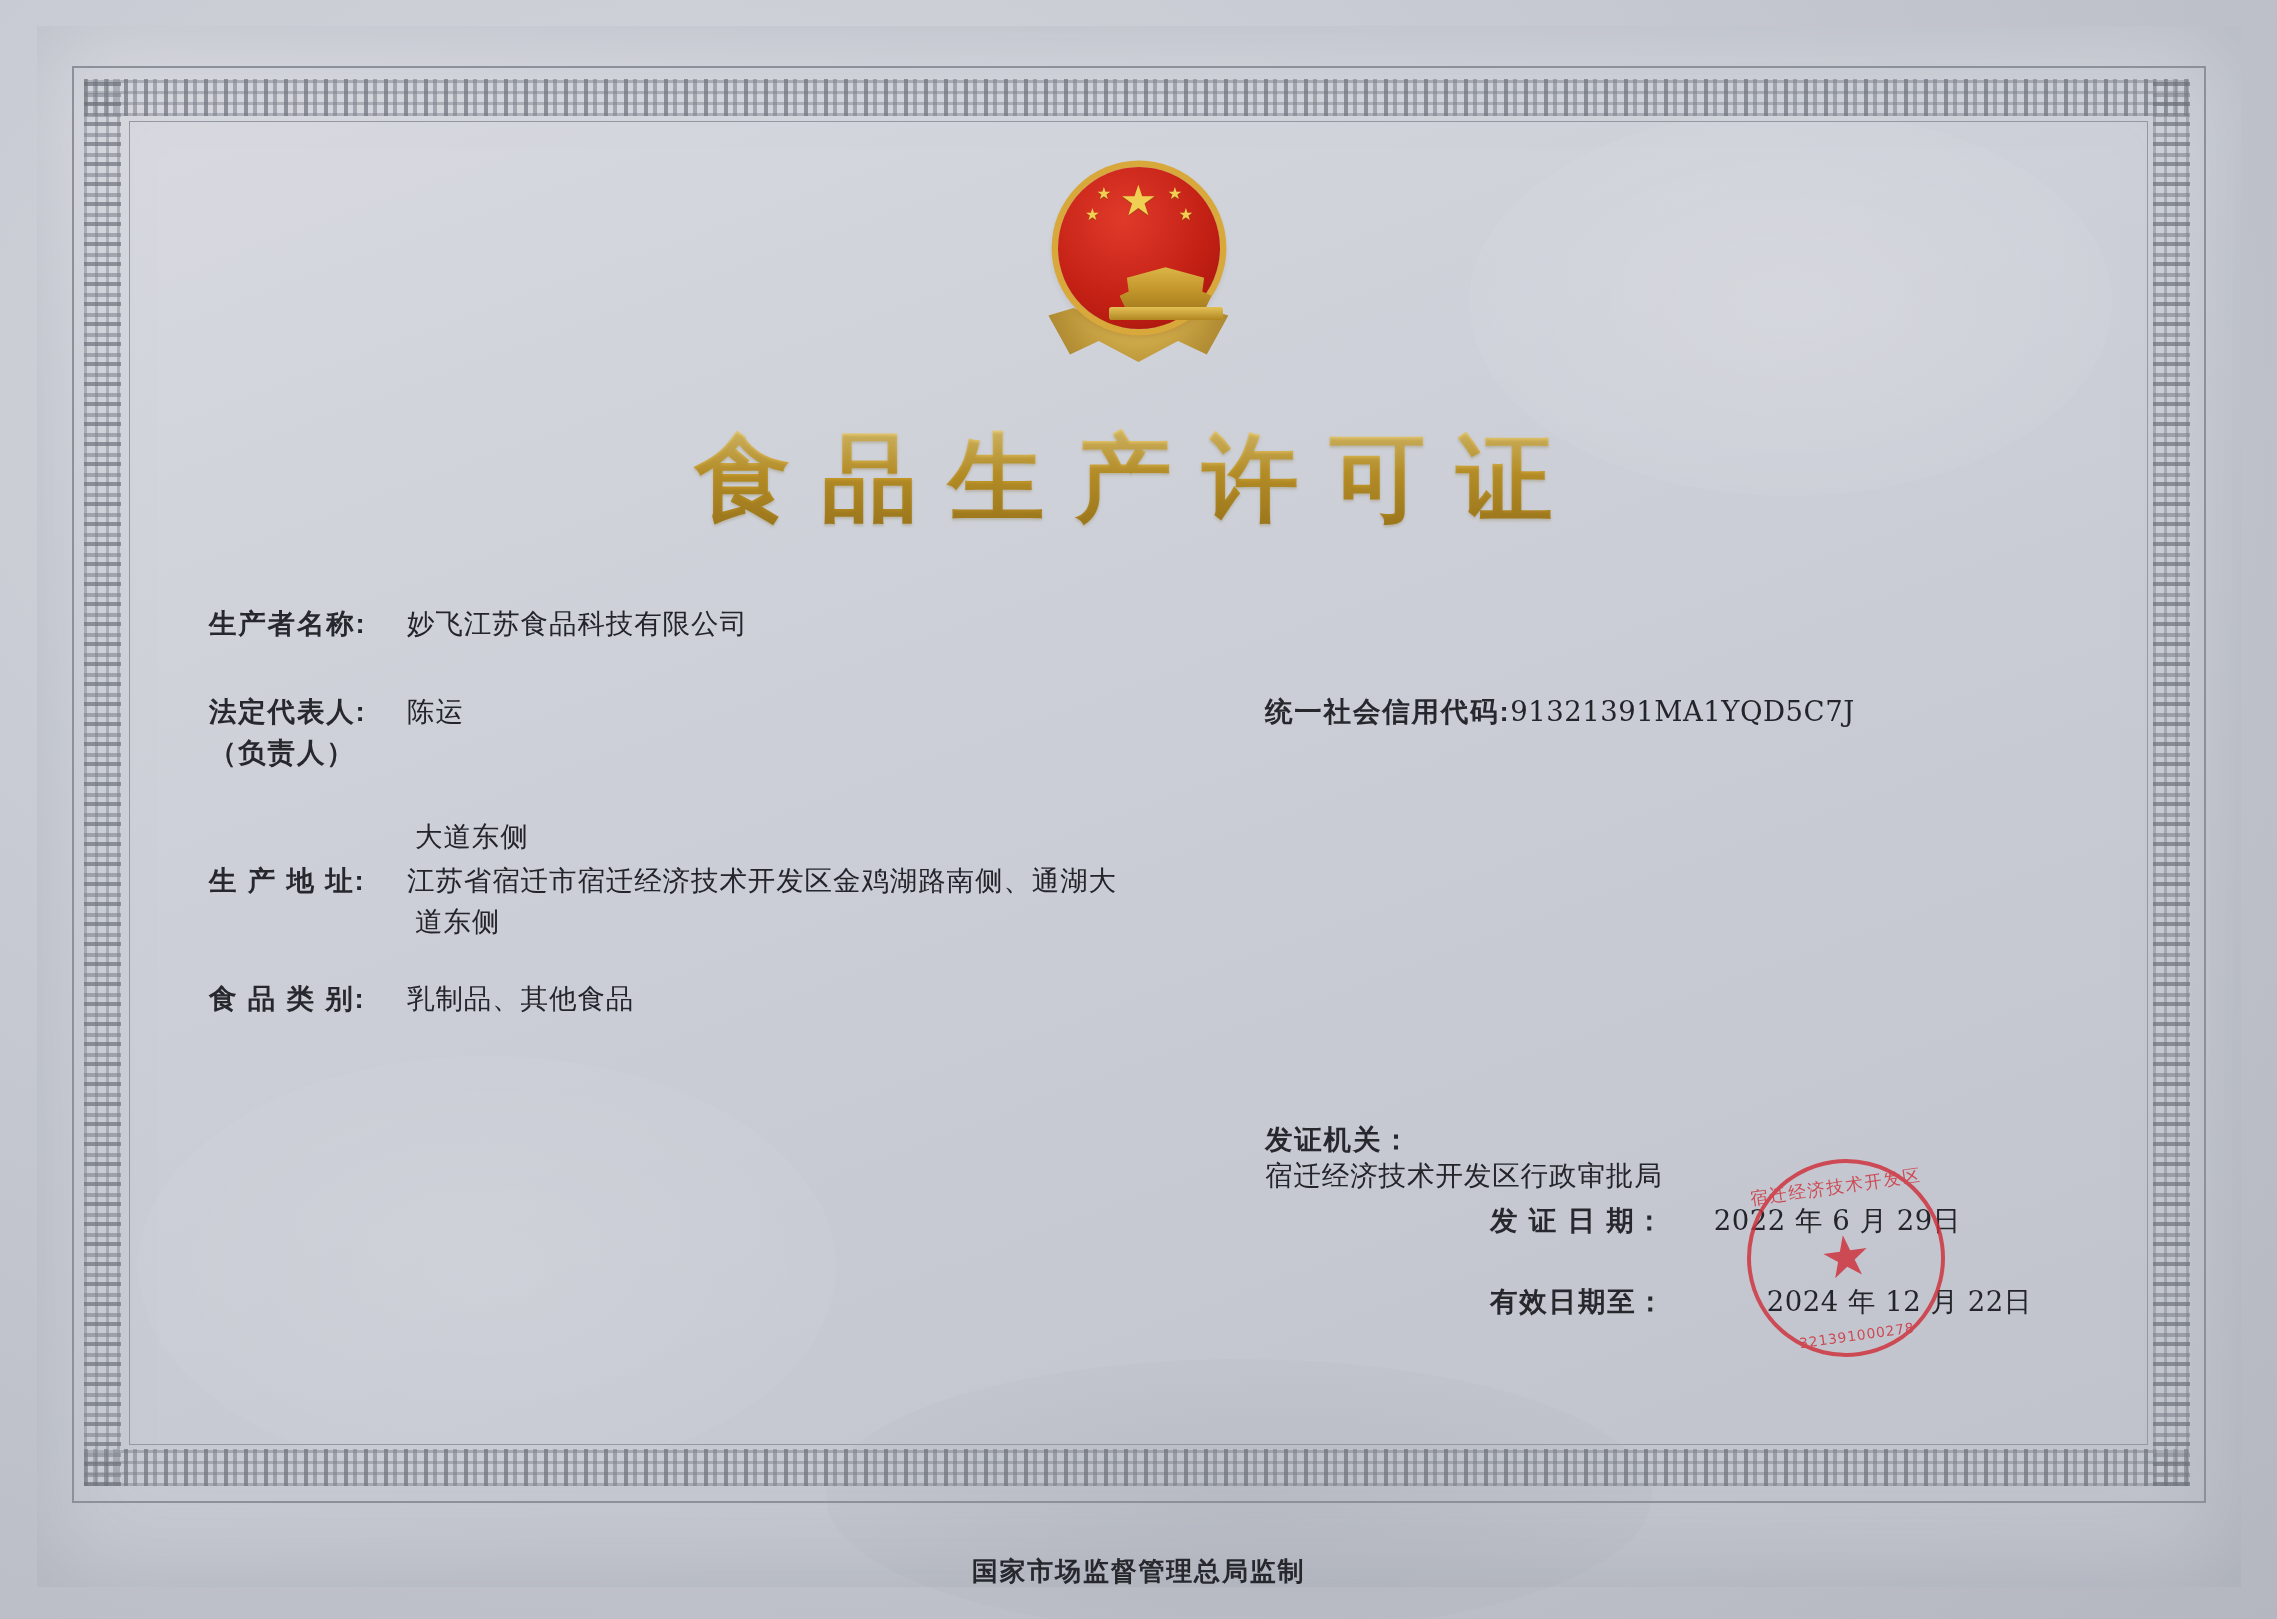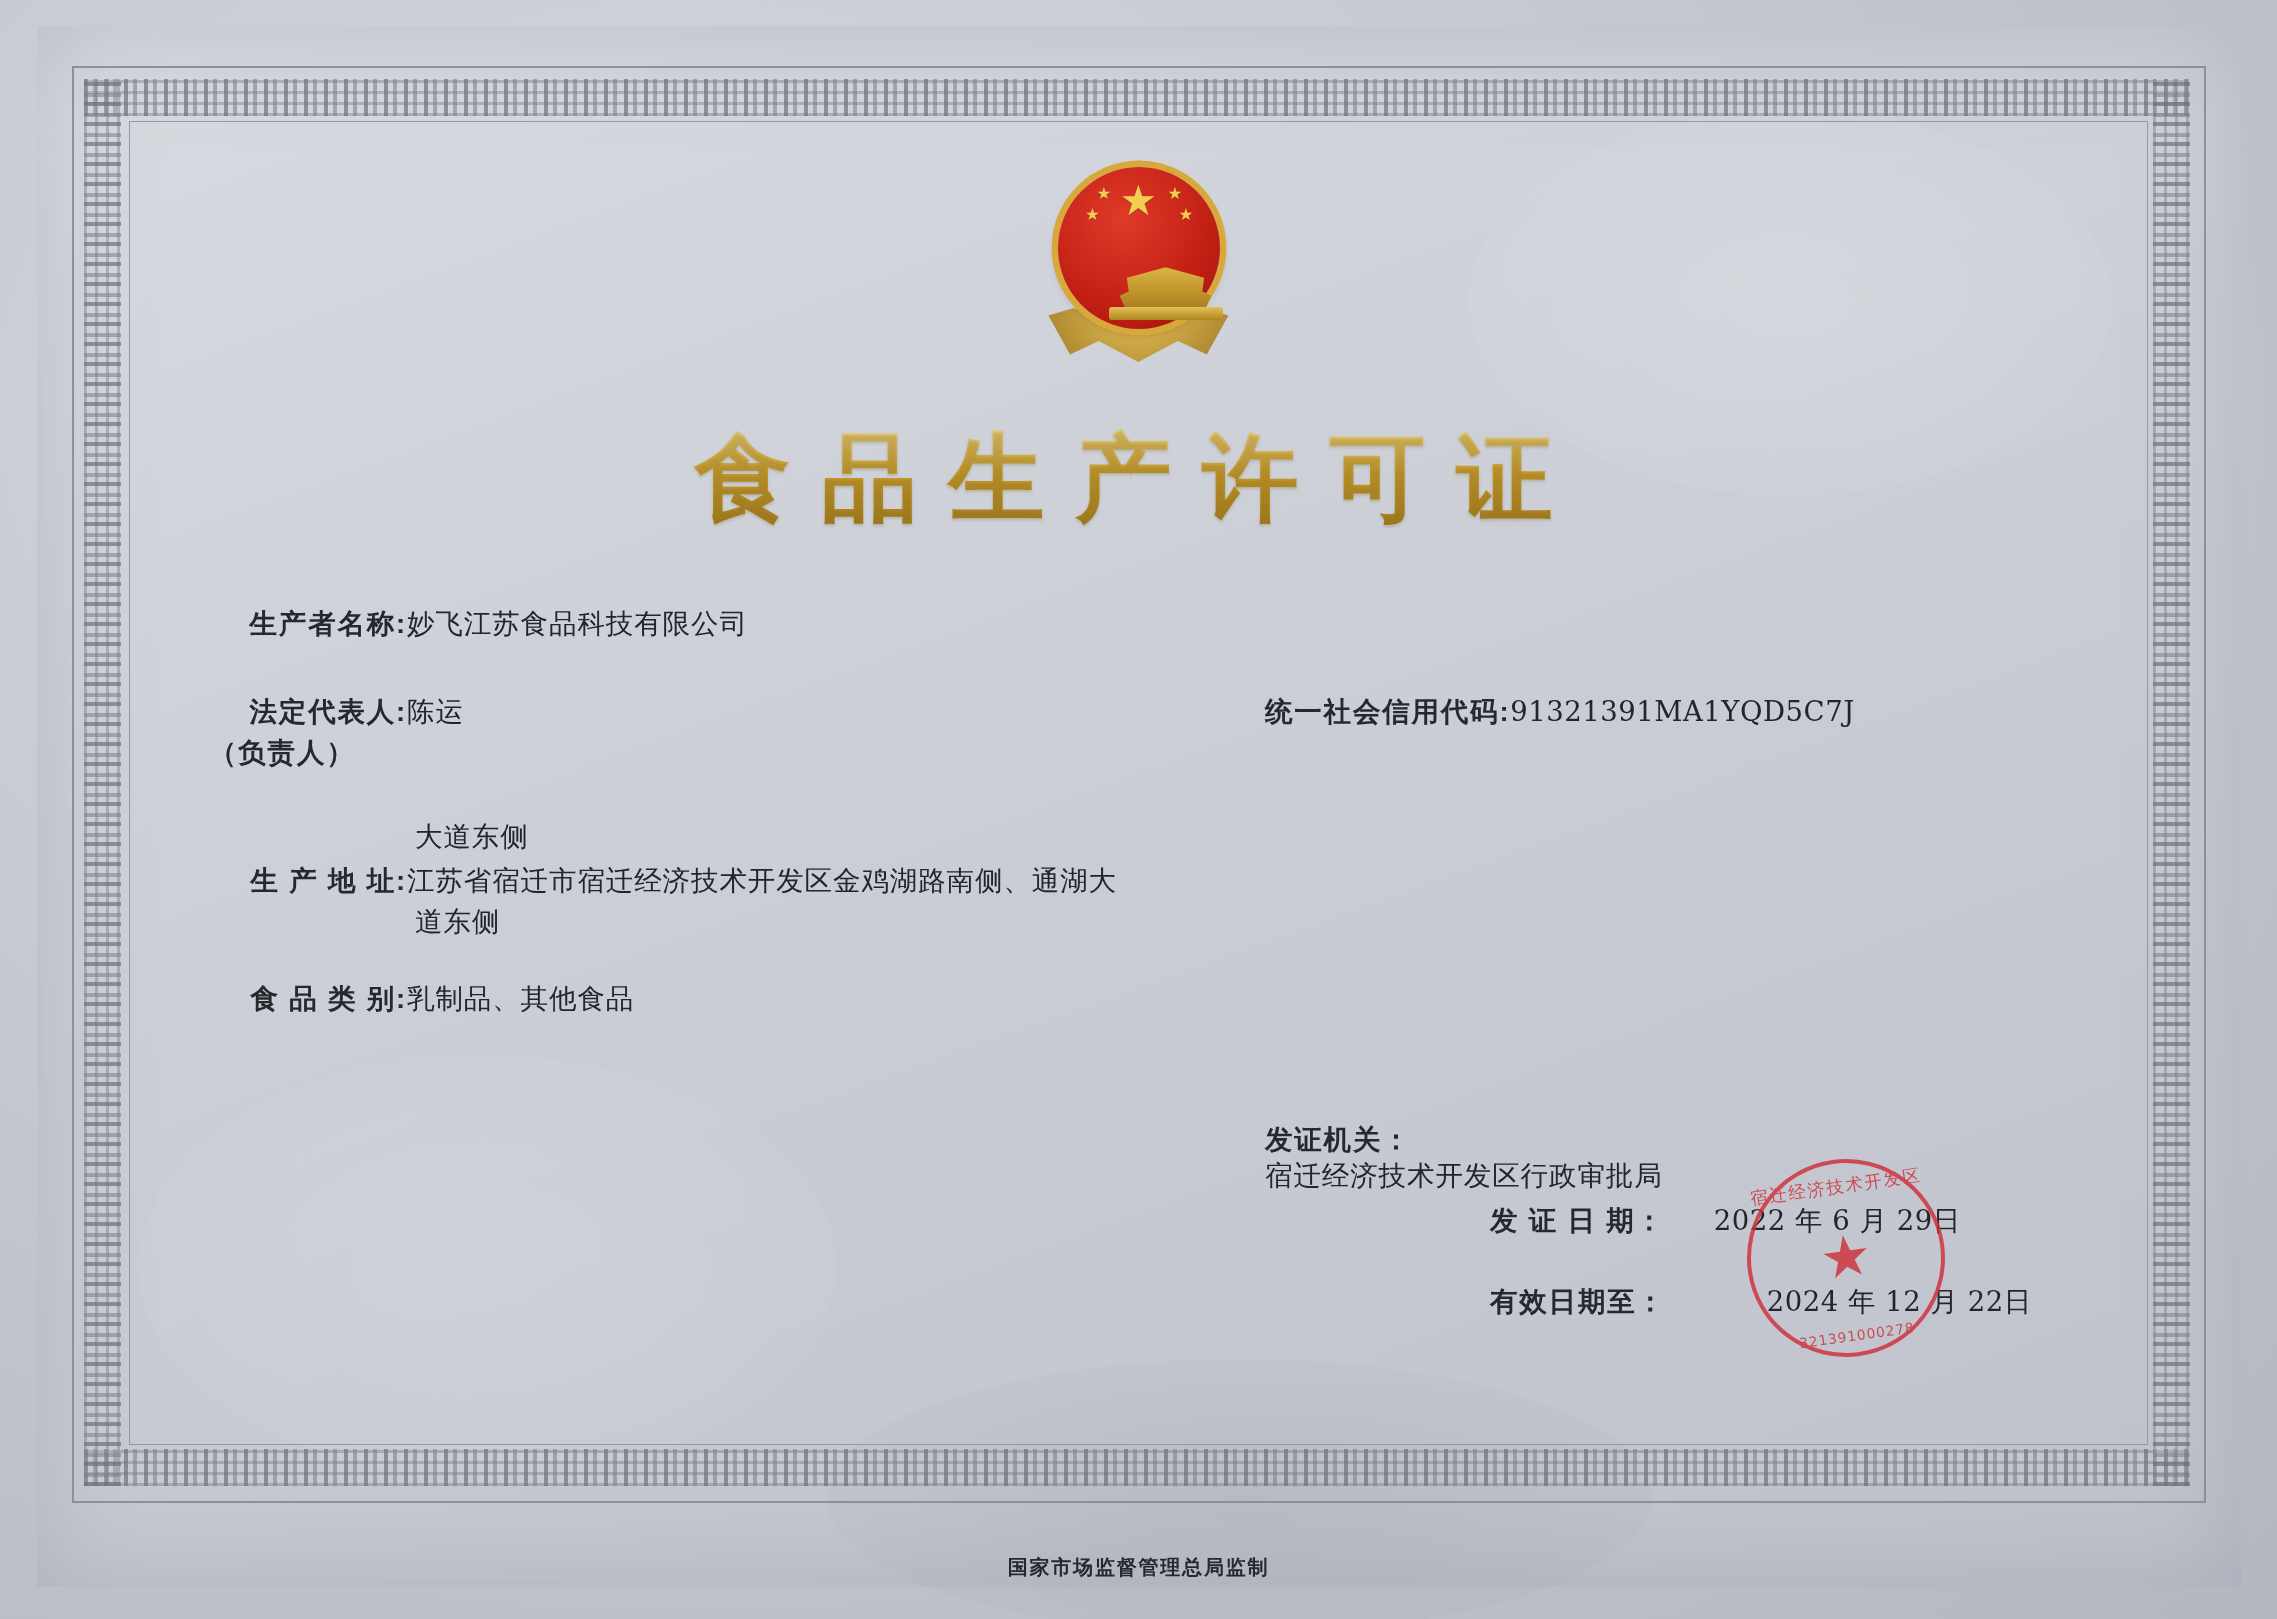--- a/index.html
+++ b/index.html
@@ -191,21 +191,21 @@
   #r-prodaddr2 { left: 415px; top: 904px; }
   #r-category  { left: 209px; top: 981px; }
 
   
   #r-license   { left: 1265px; top: 606px; }
   #r-credit    { left: 1265px; top: 694px; }
   #r-authority { left: 1265px; top: 1122px; flex-direction: column; }
   #r-issued    { left: 1490px; top: 1203px; gap: 18px; }
   #r-valid     { left: 1490px; top: 1284px; gap: 44px; }
 
-  .lbl-w1 { display: inline-block; width: 198px; text-align: right; }
+  .lbl-w1 { display: inline-block; width: 198px; }
   .lbl-gap { display: inline-block; width: 13px; }
 
   
   .seal {
     position: absolute;
     left: 1747px; top: 1159px;
     width: 198px; height: 198px;
     transform: rotate(-8deg);
     opacity: 0.82;
   }
@@ -234,21 +234,21 @@
   .seal-text-bottom { bottom: 13px; font-size: 13.8px; letter-spacing: 0.9px; }
 
   
   .footer {
     position: absolute;
     left: 0; top: 1554px;
     width: 2277px;
     text-align: center;
     font-family: "DejaVu Sans", sans-serif;
     font-weight: 700;
-    font-size: 20px;
+    font-size: 26px;
     letter-spacing: 1.8px;
     color: #26282d;
   }
 
   
   .blotch {
     position: absolute;
     border-radius: 50%;
     pointer-events: none;
   }

